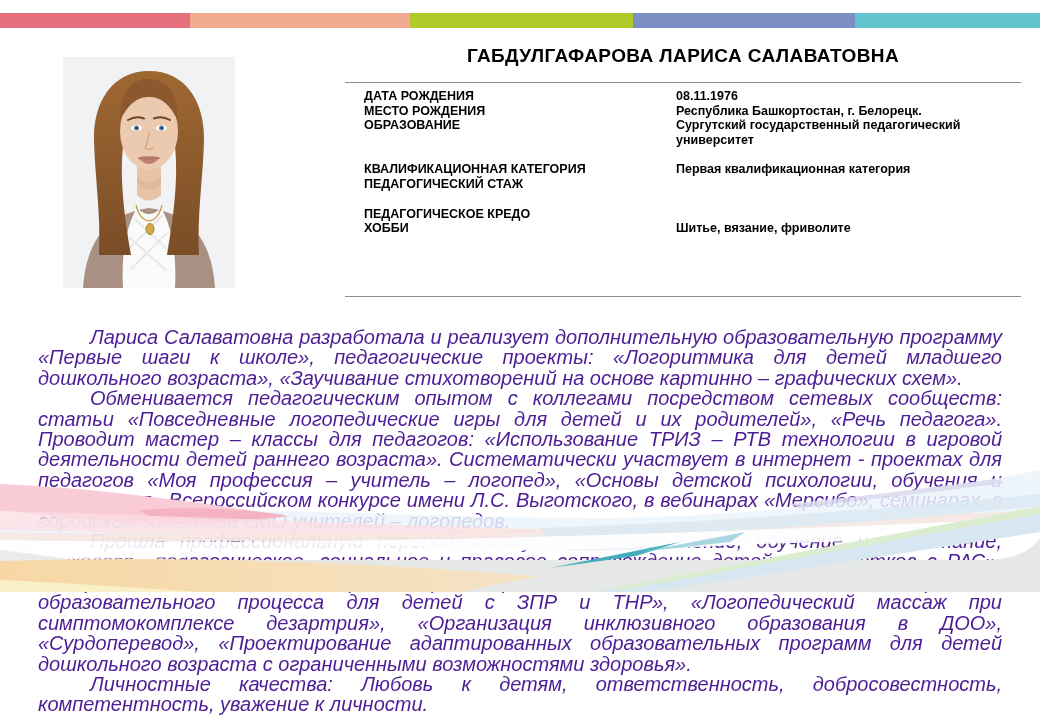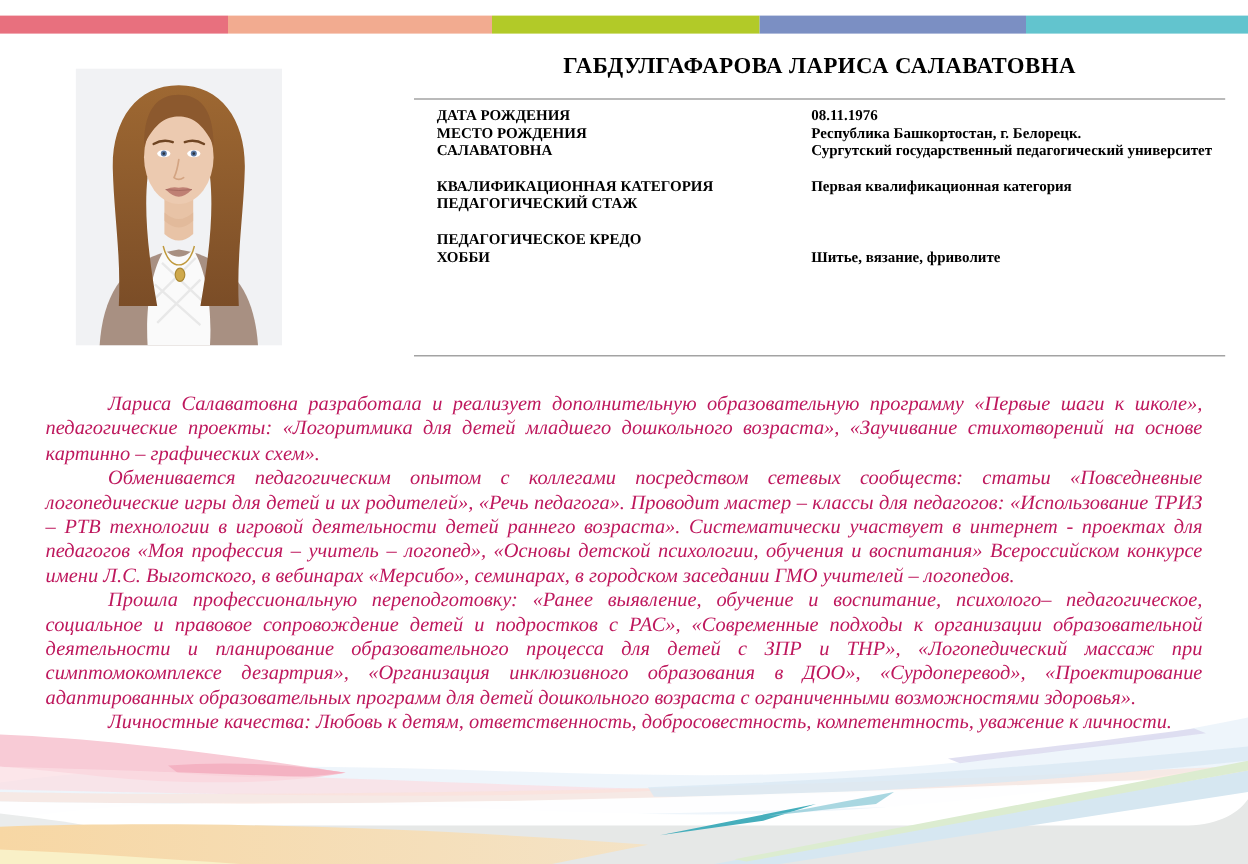--- a/index.html
+++ b/index.html
@@ -1,16 +1,16 @@
 <!DOCTYPE html>
 <html><head>
 <meta charset="utf-8">
 <style>
   html,body{margin:0;padding:0;width:1040px;height:720px;overflow:hidden;background:#fff;}
-  .slide{position:relative;width:1040px;height:720px;background:#ffffff;font-family:Liberation Serif, serif;}
+  .slide{position:relative;width:1040px;height:592px;background:#ffffff;font-family:Liberation Sans, sans-serif;}
 
   
   .topbar{position:absolute;top:13px;left:0;width:1040px;height:15px;display:flex;}
   .topbar span{height:100%;display:block;}
   .seg0{width:190px}.seg1{width:220px}.seg2{width:223px}.seg3{width:222px}.seg4{width:185px}
 
   
   .photo{position:absolute;left:63px;top:57px;width:172px;height:231px;}
 
   
@@ -22,21 +22,21 @@
 
   
   .info{position:absolute;left:352px;top:89px;width:668px;font-weight:bold;
         font-size:12.5px;line-height:14.6px;color:#000;}
   .row{display:grid;grid-template-columns:322px 1fr;column-gap:2px;}
   .gap{margin-top:15px;}
   .lbl{white-space:nowrap;margin-left:12px;}
 
   
   .bio{position:absolute;left:38px;top:327px;width:964px;font-style:italic;
-       font-size:17px;line-height:20.4px;text-align:justify;color:#be185d;}
+       font-size:20px;line-height:20.4px;text-align:justify;color:#4c1d95;}
   .bio p{margin:0;text-indent:52px;}
 
   
   .waves{position:absolute;left:0;bottom:0;width:1040px;height:128px;display:block;}
 </style>
 </head>
 <body>
 
 <div class="slide">
 
@@ -99,21 +99,21 @@
     <div class="grp">
       <div class="row">
         <div class="lbl">ДАТА РОЖДЕНИЯ</div>
         <div class="val">08.11.1976</div>
       </div>
       <div class="row">
         <div class="lbl">МЕСТО РОЖДЕНИЯ</div>
         <div class="val">Республика Башкортостан, г. Белорецк.</div>
       </div>
       <div class="row">
-        <div class="lbl">САЛАВАТОВНА</div>
+        <div class="lbl">ОБРАЗОВАНИЕ</div>
         <div class="val">Сургутский государственный  педагогический университет</div>
       </div>
     </div>
     <div class="grp gap">
       <div class="row">
         <div class="lbl">КВАЛИФИКАЦИОННАЯ  КАТЕГОРИЯ</div>
         <div class="val">Первая квалификационная категория</div>
       </div>
       <div class="row">
         <div class="lbl">ПЕДАГОГИЧЕСКИЙ  СТАЖ</div>

